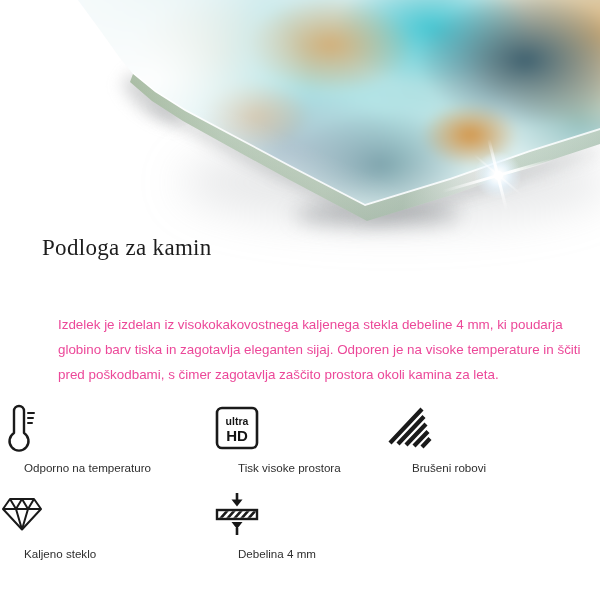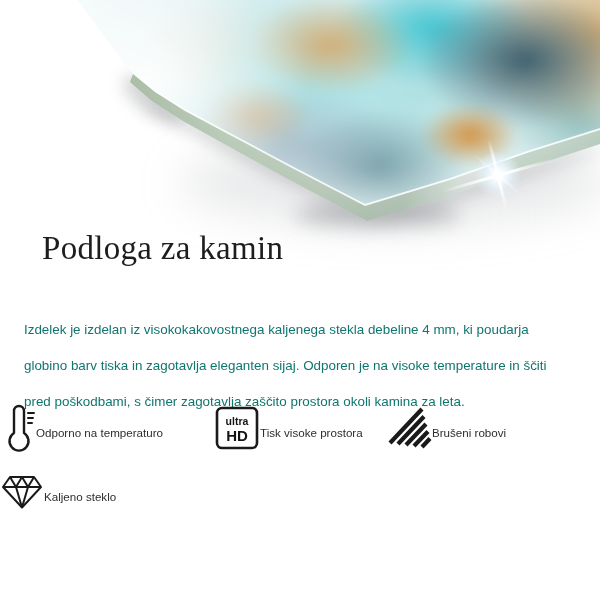--- a/index.html
+++ b/index.html
@@ -63,30 +63,30 @@
   .flare .ray-b{width:74px;height:2.5px;left:-37px;top:-1.2px;transform:rotate(76deg);
       background:linear-gradient(90deg, rgba(255,255,255,0), rgba(255,255,255,.9) 35%, #fff 50%, rgba(255,255,255,.9) 65%, rgba(255,255,255,0));}
   .flare .ray-c{width:62px;height:2px;left:-31px;top:-1px;opacity:.75;transform:rotate(40deg);
       background:linear-gradient(90deg, rgba(255,255,255,0), #fff 50%, rgba(255,255,255,0));}
   .flare .core{width:9px;height:9px;left:-4.5px;top:-4.5px;border-radius:50%;background:#fff;
       box-shadow:0 0 9px 3px rgba(255,255,255,.95);}
 
   
   .title{position:absolute;left:42px;top:230px;
       font-family:"Liberation Serif","DejaVu Serif",serif;
-      font-size:33px;line-height:36px;font-weight:400;letter-spacing:.3px;color:#1d1d1d;}
-  .desc{position:absolute;left:24px;top:312px;width:528px;
-      font-size:13.4px;line-height:36px;color:#0f766e;}
+      font-size:23px;line-height:36px;font-weight:400;letter-spacing:.3px;color:#1d1d1d;}
+  .desc{position:absolute;left:58px;top:312px;width:528px;
+      font-size:13.4px;line-height:25px;color:#ec4899;}
 
   
   .features{position:absolute;left:0;top:404px;width:600px;display:grid;
       grid-template-columns:214px 174px 212px;row-gap:16px;}
-  .feature{display:flex;flex-direction:row;align-items:center;}
+  .feature{display:flex;flex-direction:column;align-items:flex-start;}
   .icon-box{height:48px;display:flex;align-items:center;justify-content:center;}
-  .feature-label{margin-top:9px;font-size:11.6px;color:#2e2e2e;}
+  .feature-label{margin-top:9px;font-size:11.6px;color:#2e2e2e;margin-left:24px;}
   svg{display:block;}
   svg text{font-family:"Liberation Sans","DejaVu Sans",sans-serif;}
   .ic{stroke:#1a1a1a;fill:none;}
 </style>
 </head>
 <body>
 
 <div class="page">
 
   <div class="hero">
@@ -154,15 +154,35 @@
     <div class="feature">
       <div class="icon-box">
         <svg width="44" height="38" viewBox="0 0 44 38">
           <path class="ic" d="M10 4 H34 L41 14 L22 34.5 L3 14 Z" stroke-width="2" stroke-linejoin="round"></path>
           <path class="ic" d="M3 14 H41 M10 4 L16 14 L22 34.5 M34 4 L28 14 L22 34.5 M16 14 L22 4 L28 14" stroke-width="2" stroke-linejoin="round"></path>
         </svg>
       </div>
       <div class="feature-label">Kaljeno steklo</div>
     </div>
 
+    <div class="feature">
+      <div class="icon-box">
+        <svg width="46" height="46" viewBox="0 0 46 46">
+          <defs>
+              <clipPath id="barclip">
+                <rect x="4.2" y="20.2" width="37.6" height="6.6"></rect>
+              </clipPath>
+            </defs>
+          <path class="ic" d="M23 2 V9" stroke-width="2.6"></path>
+          <path d="M17.5 8.5 h11 L23 15.5 Z" fill="#161616"></path>
+          <rect class="ic" x="3" y="19" width="40" height="9" stroke-width="2.4"></rect>
+          <g clip-path="url(#barclip)">
+            <path class="ic" d="M6 28 L14 19 M13 28 L21 19 M20 28 L28 19 M27 28 L35 19 M34 28 L42 19" stroke-width="2.6"></path>
+          </g>
+          <path class="ic" d="M23 44 V37" stroke-width="2.6"></path>
+          <path d="M17.5 38 h11 L23 31 Z" fill="#161616" transform="rotate(180 23 34.5)"></path>
+        </svg>
+      </div>
+      <div class="feature-label">Debelina 4 mm</div>
+    </div>
 
   </div>
 </div>
 
 </body></html>

